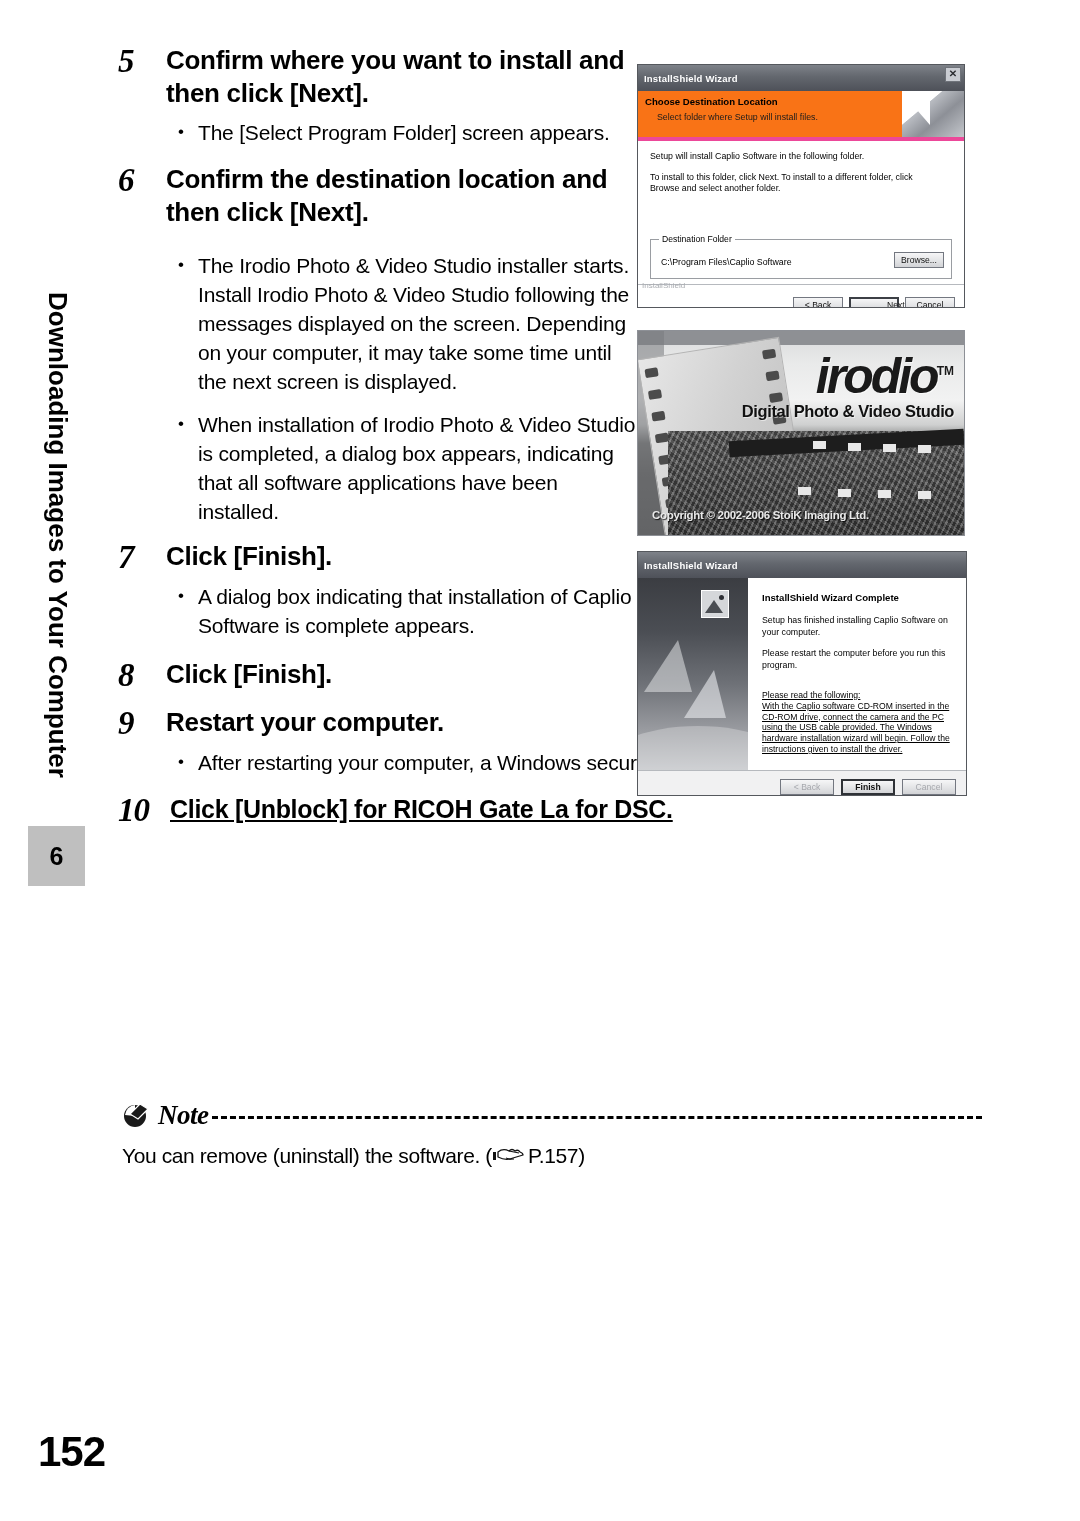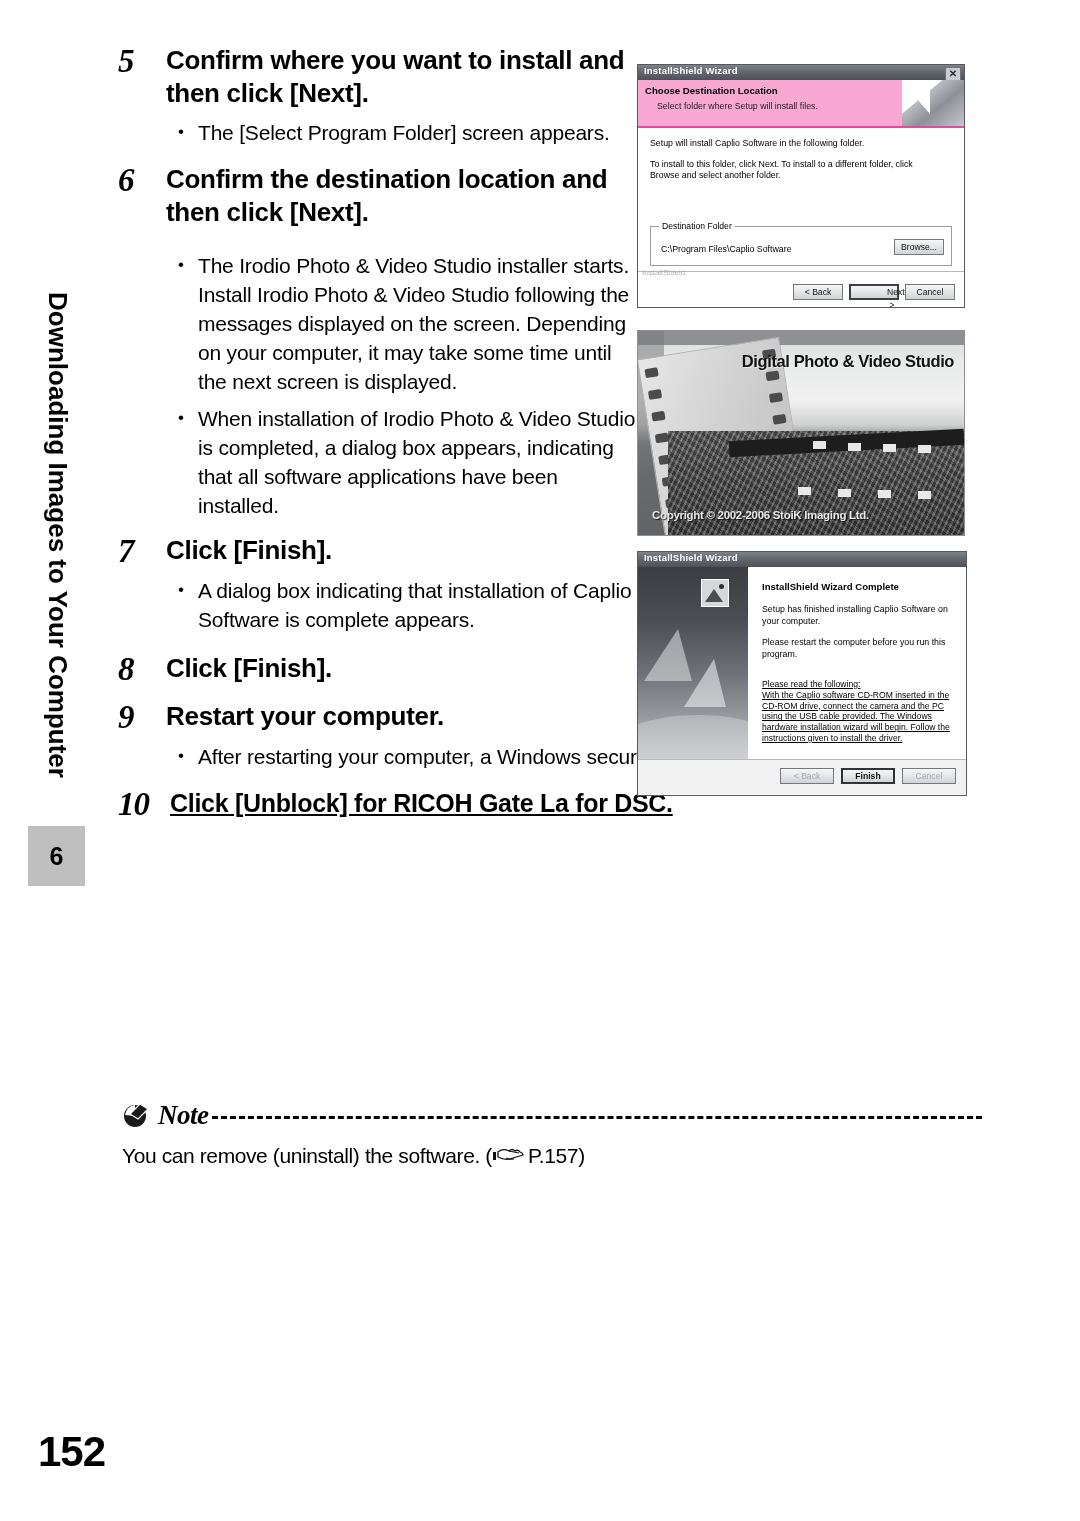--- a/index.html
+++ b/index.html
@@ -180,24 +180,24 @@
     width: 100%;
     height: 100%;
     box-sizing: border-box;
     border: 1px solid #55585d;
     background: #ffffff;
     font-family: "Liberation Sans", sans-serif;
     position: relative;
     overflow: hidden;
   }
   .win-titlebar {
-    height: 15px;
+    height: 26px;
     background: linear-gradient(to bottom, #7e8289 0%, #63676e 45%, #4e5159 100%);
     display: flex;
-    align-items: flex-start;
+    align-items: center;
     padding: 0 3px 0 6px;
     position: relative;
   }
   .win-title {
     color: #ffffff;
     font-size: 9.5px;
     font-weight: bold;
     letter-spacing: 0.2px;
     white-space: nowrap;
   }
@@ -212,23 +212,23 @@
     color: #2b2d31;
     font-size: 10px;
     font-weight: bold;
     line-height: 12px;
     text-align: center;
   }
 
   
   .d1-header {
     height: 46px;
-    border-bottom: 2px solid #ec4899;
-    position: relative;
-    background: #f9a8d4;
+    border-bottom: 4px solid #ec4899;
+    position: relative;
+    background: #f97316;
     overflow: hidden;
   }
   .d1-header .hdr-title {
     position: absolute;
     left: 7px;
     top: 5px;
     font-size: 9.6px;
     font-weight: bold;
   }
   .d1-header .hdr-sub {
@@ -569,21 +569,21 @@
     </ul>
   </div>
 
   <div class="step" style="margin-top:16px;">
     <div class="step-num">6</div>
     <div class="step-title" style="width:490px;">Confirm the destination location and then click [Next].</div>
   </div>
   <div class="bullet-block" style="margin-top:22px;">
     <ul class="bullets">
       <li>The Irodio Photo &amp; Video Studio installer starts. Install Irodio Photo &amp; Video Studio following the messages displayed on the screen. Depending on your computer, it may take some time until the next screen is displayed.</li>
-      <li style="margin-top:8px;">When installation of Irodio Photo &amp; Video Studio is completed, a dialog box appears, indicating that all software applications have been installed.</li>
+      <li style="margin-top:14px;">When installation of Irodio Photo &amp; Video Studio is completed, a dialog box appears, indicating that all software applications have been installed.</li>
     </ul>
   </div>
 
   <div class="step" style="margin-top:14px;">
     <div class="step-num">7</div>
     <div class="step-title">Click [Finish].</div>
   </div>
   <div class="bullet-block" style="margin-top:8px;width:500px;">
     <ul class="bullets">
       <li>A dialog box indicating that installation of Caplio Software is complete appears.</li>
@@ -699,20 +699,23 @@
     <span class="frame-mark" style="left:175px; top:110px;"></span>
     <span class="frame-mark" style="left:210px; top:112px;"></span>
     <span class="frame-mark" style="left:245px; top:113px;"></span>
     <span class="frame-mark" style="left:280px; top:114px;"></span>
     <span class="frame-mark" style="left:160px; top:156px;"></span>
     <span class="frame-mark" style="left:200px; top:158px;"></span>
     <span class="frame-mark" style="left:240px; top:159px;"></span>
     <span class="frame-mark" style="left:280px; top:160px;"></span>
 
     <div class="logo">
+      <div class="word">
+        <span>irodio</span><span class="tm">TM</span>
+      </div>
       <div class="tag">Digital Photo &amp; Video Studio</div>
     </div>
 
     <div class="copyright">Copyright © 2002-2006 StoiK Imaging Ltd.</div>
   </div>
 </div>
 
 <div class="figure" id="fig-complete" style="left:637px; top:551px; width:330px; height:245px;">
   <div class="win-dialog">
     <div class="win-titlebar">

